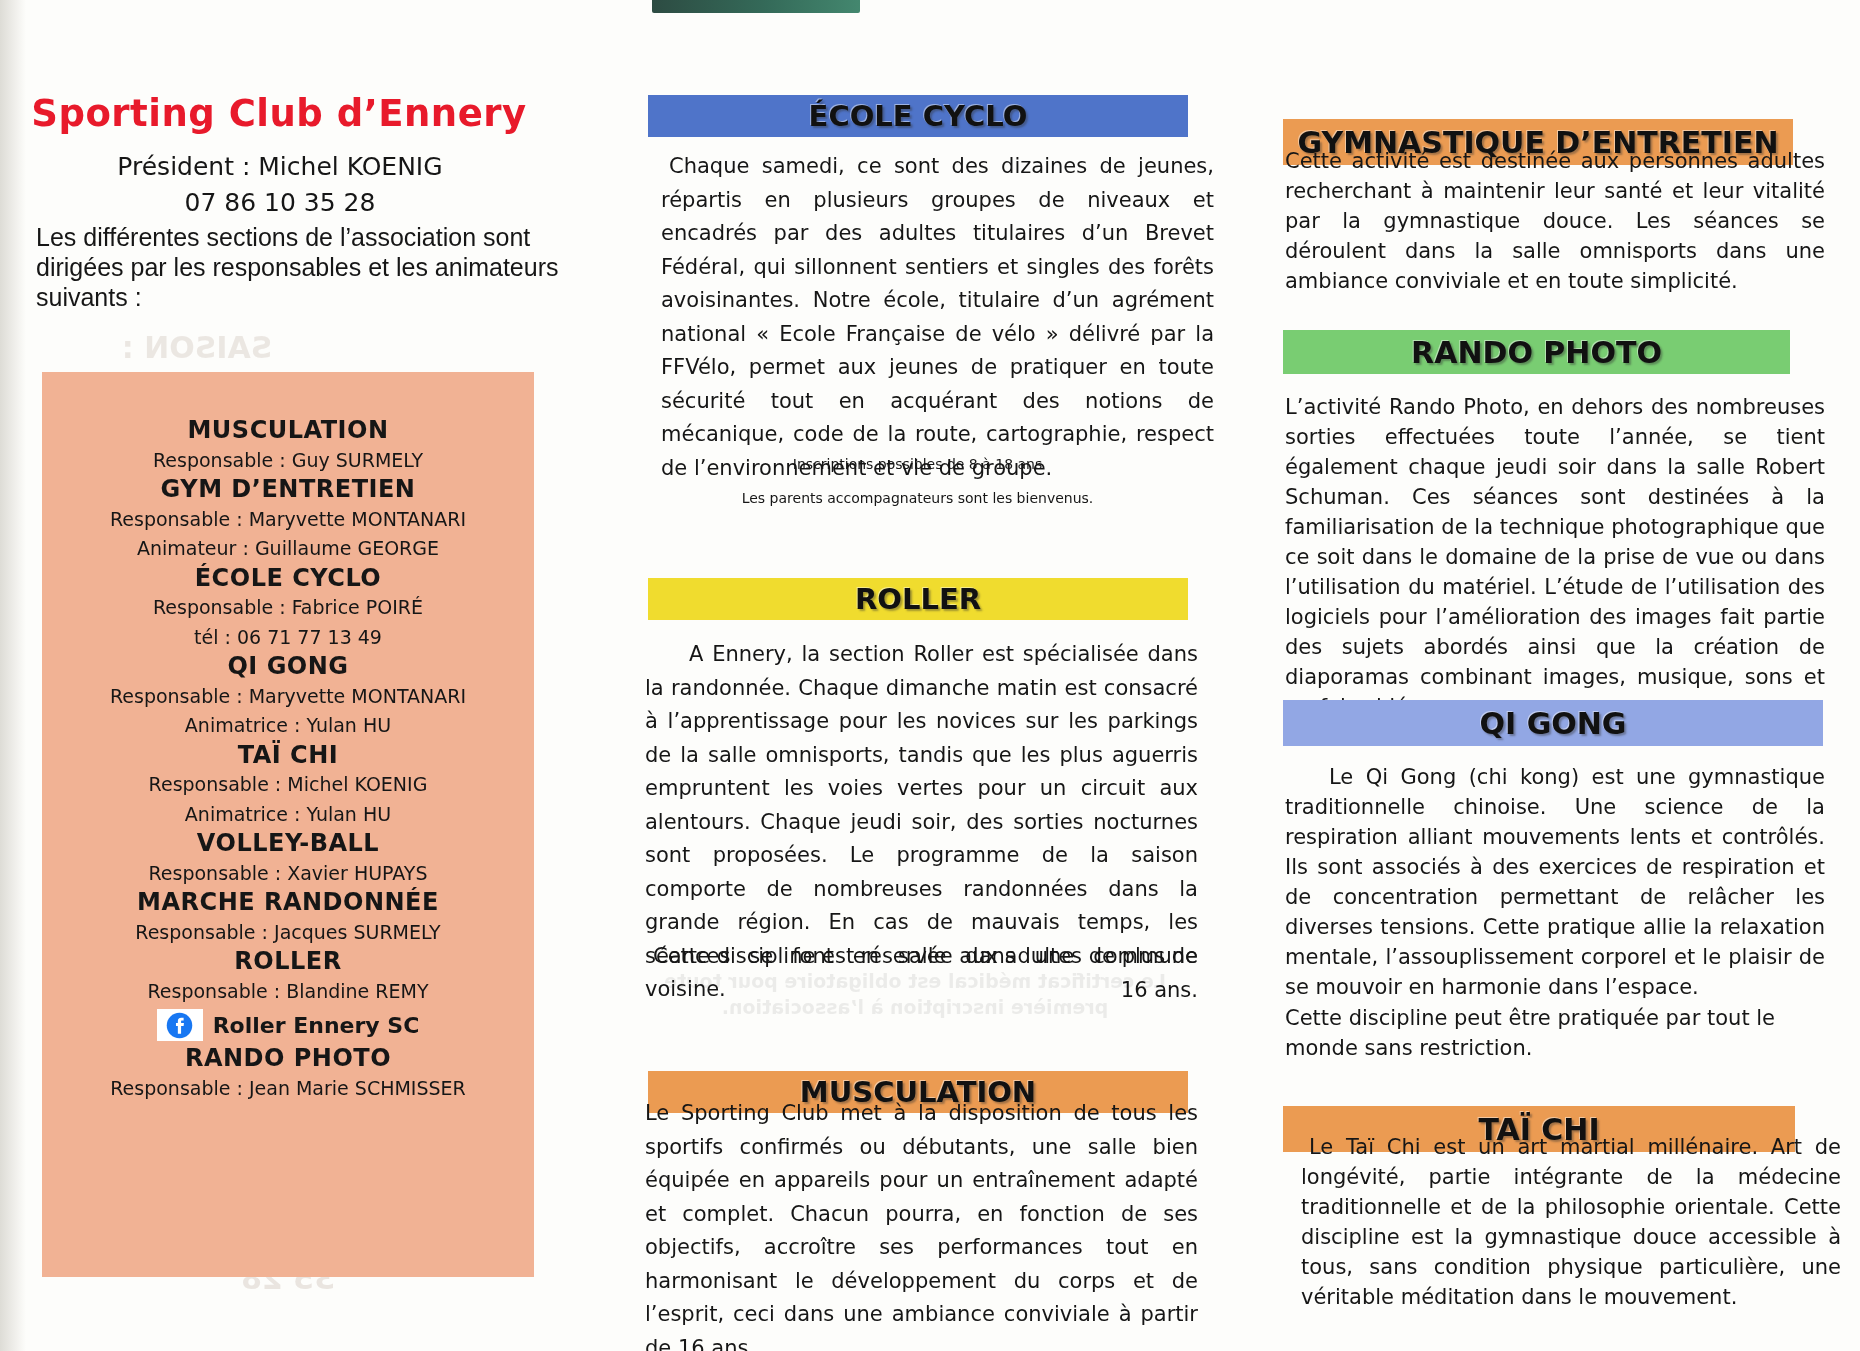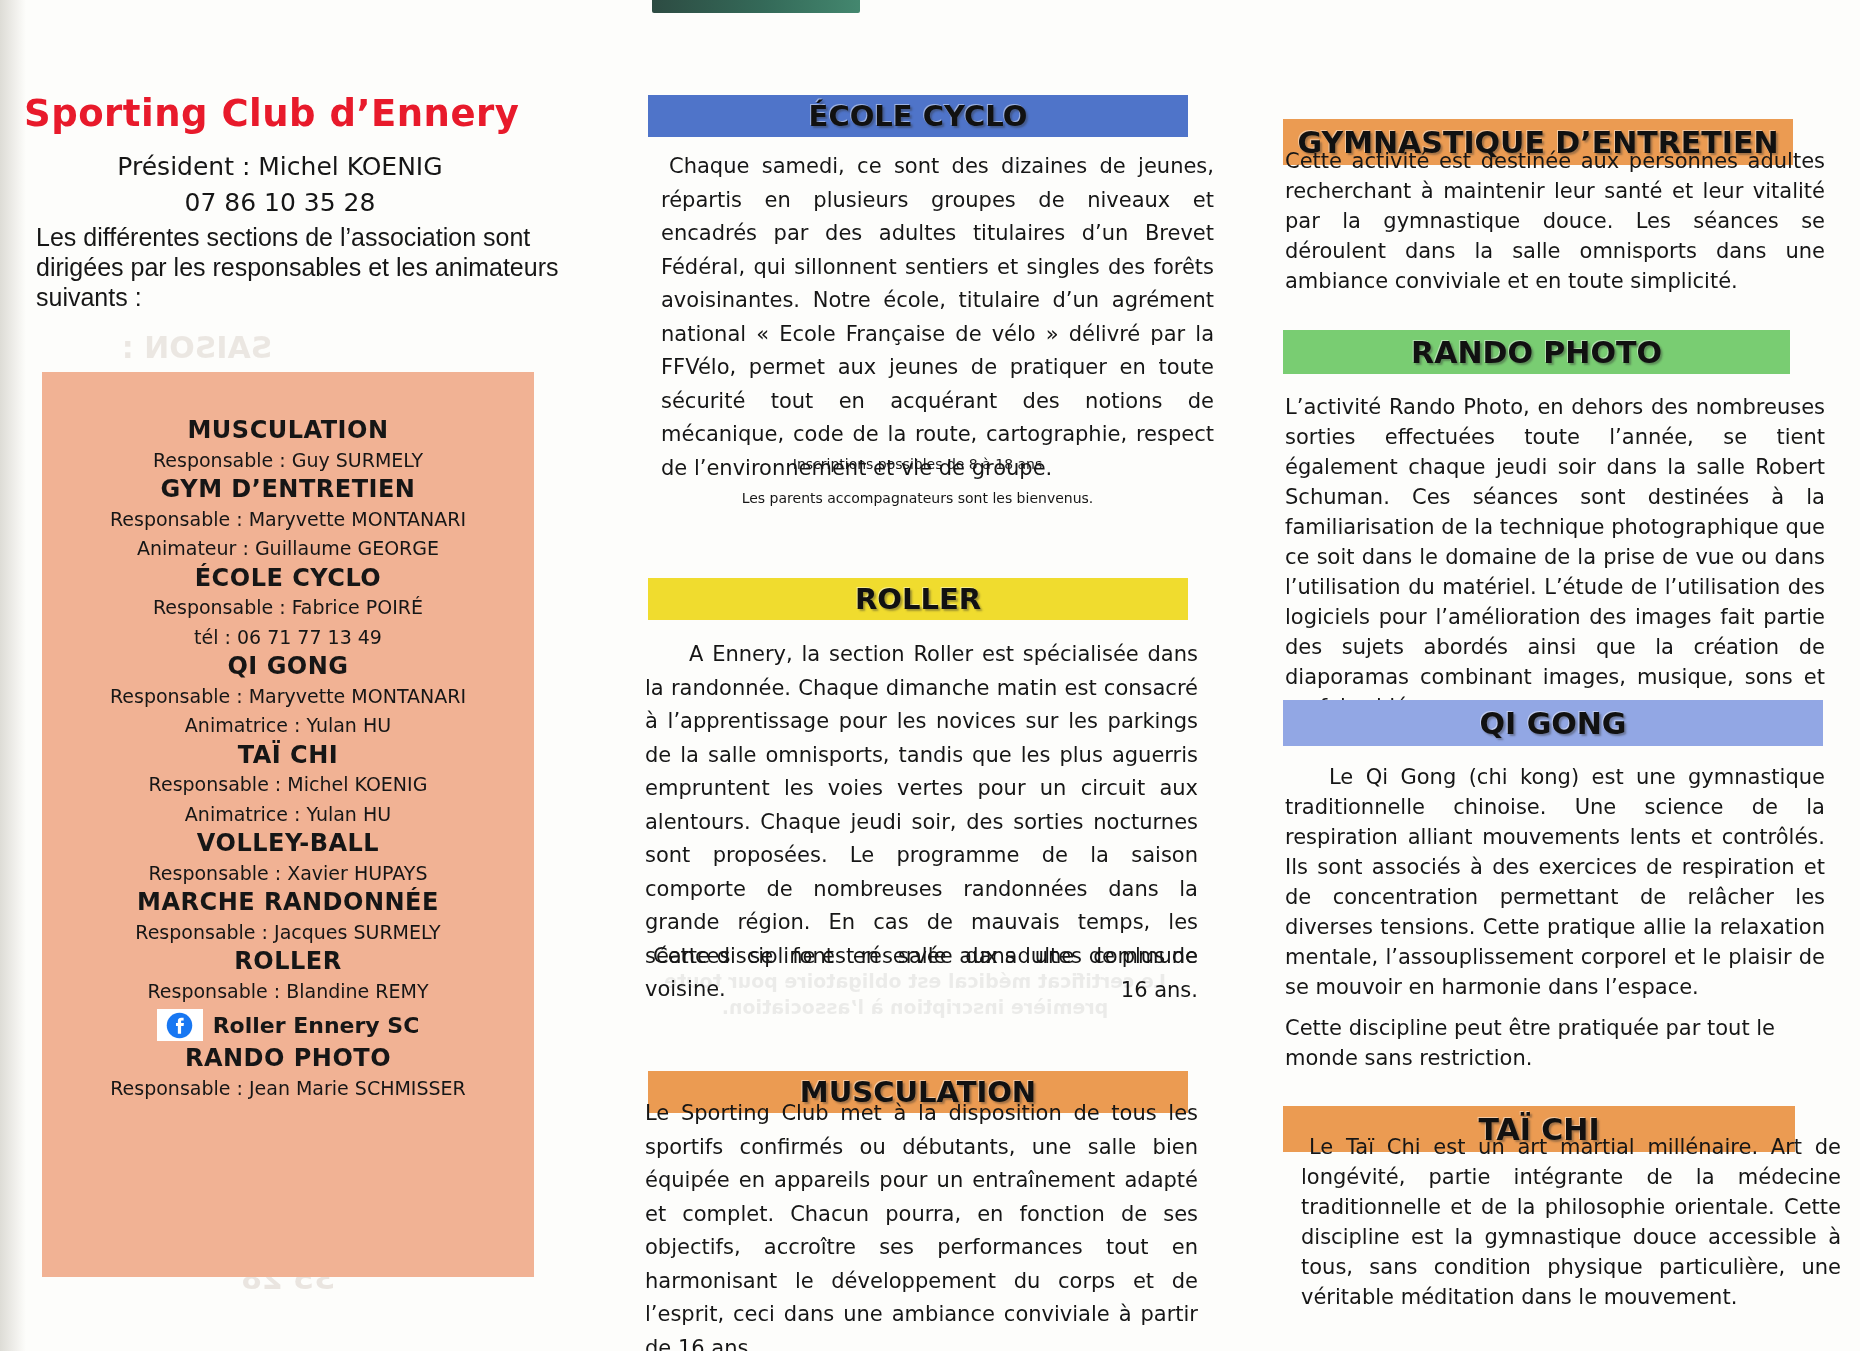--- a/index.html
+++ b/index.html
@@ -16,21 +16,21 @@
 
   
   .ghost{position:absolute;transform:scaleX(-1);font-weight:bold;color:#7c5a45;pointer-events:none;}
   .g0{left:62px;top:330px;width:270px;font-size:30px;opacity:.13;text-align:center;}
   .g1{left:70px;top:420px;width:300px;font-size:36px;opacity:.13;text-align:center;}
   .g2{left:66px;top:1142px;width:420px;font-size:27px;opacity:.13;text-align:center;}
   .g3{left:108px;top:1226px;width:360px;font-size:30px;opacity:.14;text-align:center;}
   .g4{left:650px;top:968px;width:530px;font-size:19px;opacity:.10;text-align:center;color:#555;line-height:26px;}
 
   
-  .title{position:absolute;left:24px;top:92px;width:510px;
+  .title{position:absolute;left:24px;top:92px;width:510px;text-align:center;
     font-size:37px;font-weight:bold;color:#e81a2b;letter-spacing:.5px;}
   .president{position:absolute;left:40px;top:152px;width:480px;text-align:center;font-size:25px;}
   .phone{position:absolute;left:40px;top:188px;width:480px;text-align:center;font-size:25px;}
   .intro{position:absolute;left:36px;top:222px;width:552px;font-size:25px;line-height:30px;
     font-family:"Liberation Sans",sans-serif;}
 
   .salmon-box{position:absolute;left:42px;top:372px;width:492px;height:905px;
     background:#f1b294;padding-top:44px;box-sizing:border-box;text-align:center;}
   .entry-title{font-size:24px;font-weight:bold;line-height:29.5px;letter-spacing:.5px;}
   .entry-line{font-size:19px;line-height:29.5px;}
@@ -134,18 +134,18 @@
   <div class="para mid" style="top:1097px;">Le Sporting Club met à la disposition de tous les sportifs confirmés ou débutants, une salle bien équipée en appareils pour un entraînement adapté et complet. Chacun pourra, en fonction de ses objectifs, accroître ses performances tout en harmonisant le développement du corps et de l’esprit, ceci dans une ambiance conviviale à partir de 16 ans.</div>
 
   <div class="band band-right c-orange" style="top:85px;width:510px;">GYMNASTIQUE  D’ENTRETIEN</div>
   <div class="para right" style="top:146px;">Cette activité est destinée aux personnes adultes recherchant à maintenir leur santé et leur vitalité par la gymnastique douce. Les séances se déroulent dans la salle omnisports dans une ambiance conviviale et en toute simplicité.</div>
 
   <div class="band band-right c-green" style="top:330px;width:507px;height:44px;">RANDO PHOTO</div>
   <div class="para right" style="top:392px;">L’activité Rando Photo, en dehors des nombreuses sorties effectuées toute l’année, se tient également chaque jeudi soir dans la salle Robert Schuman. Ces séances sont destinées à la familiarisation de la technique photographique que ce soit dans le domaine de la prise de vue ou dans l’utilisation du matériel. L’étude de l’utilisation des logiciels pour l’amélioration des images fait partie des sujets abordés ainsi que la création de diaporamas combinant images, musique, sons et parfois vidéos.</div>
 
   <div class="band band-right c-lavender" style="top:700px;width:540px;">QI GONG</div>
   <div class="para right ind-lg" style="top:762px;">Le Qi Gong (chi kong) est une gymnastique traditionnelle chinoise. Une science de la respiration alliant mouvements lents et contrôlés. Ils sont associés à des exercices de respiration et de concentration permettant de relâcher les diverses tensions. Cette pratique allie la relaxation mentale, l’assouplissement corporel et le plaisir de se mouvoir en harmonie dans l’espace.</div>
-  <div class="para right" style="top:1003px;text-align:left;margin-top:10px;">Cette discipline peut être pratiquée par tout le monde sans restriction.</div>
+  <div class="para right" style="top:1003px;text-align:left;">Cette discipline peut être pratiquée par tout le monde sans restriction.</div>
 
   <div class="band band-right c-orange" style="top:1072px;width:512px;">TAÏ CHI</div>
   <div class="para right ind-sm" style="top:1132px;">Le Taï Chi est un art martial millénaire. Art de longévité, partie intégrante de la médecine traditionnelle et de la philosophie orientale. Cette discipline est la gymnastique douce accessible à tous, sans condition physique particulière, une véritable méditation dans le mouvement.</div>
 
 </div>
 
 </body></html>

